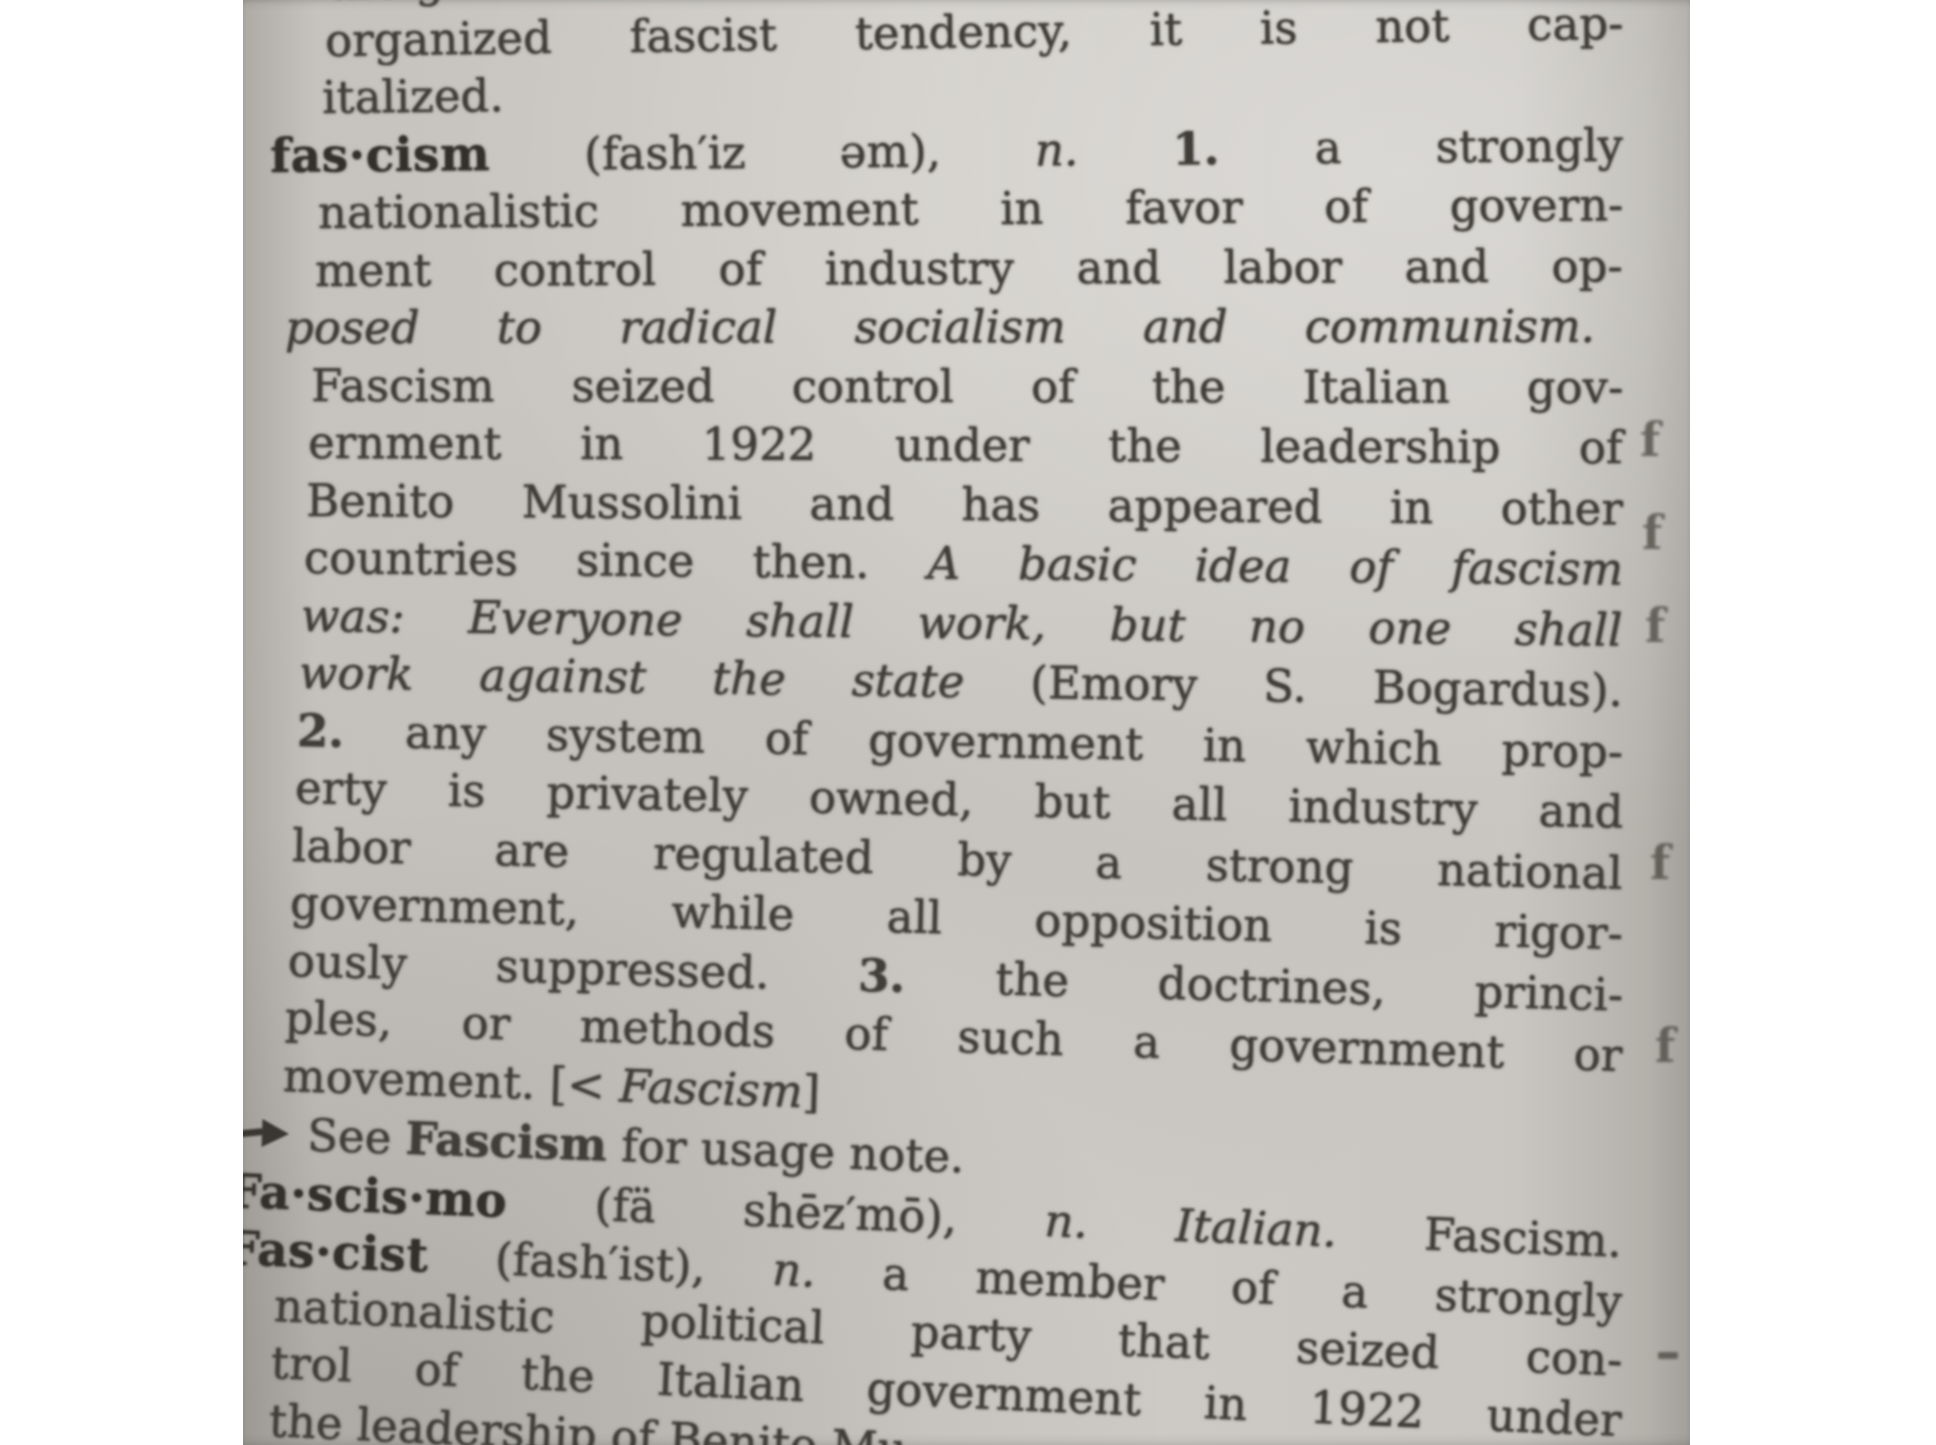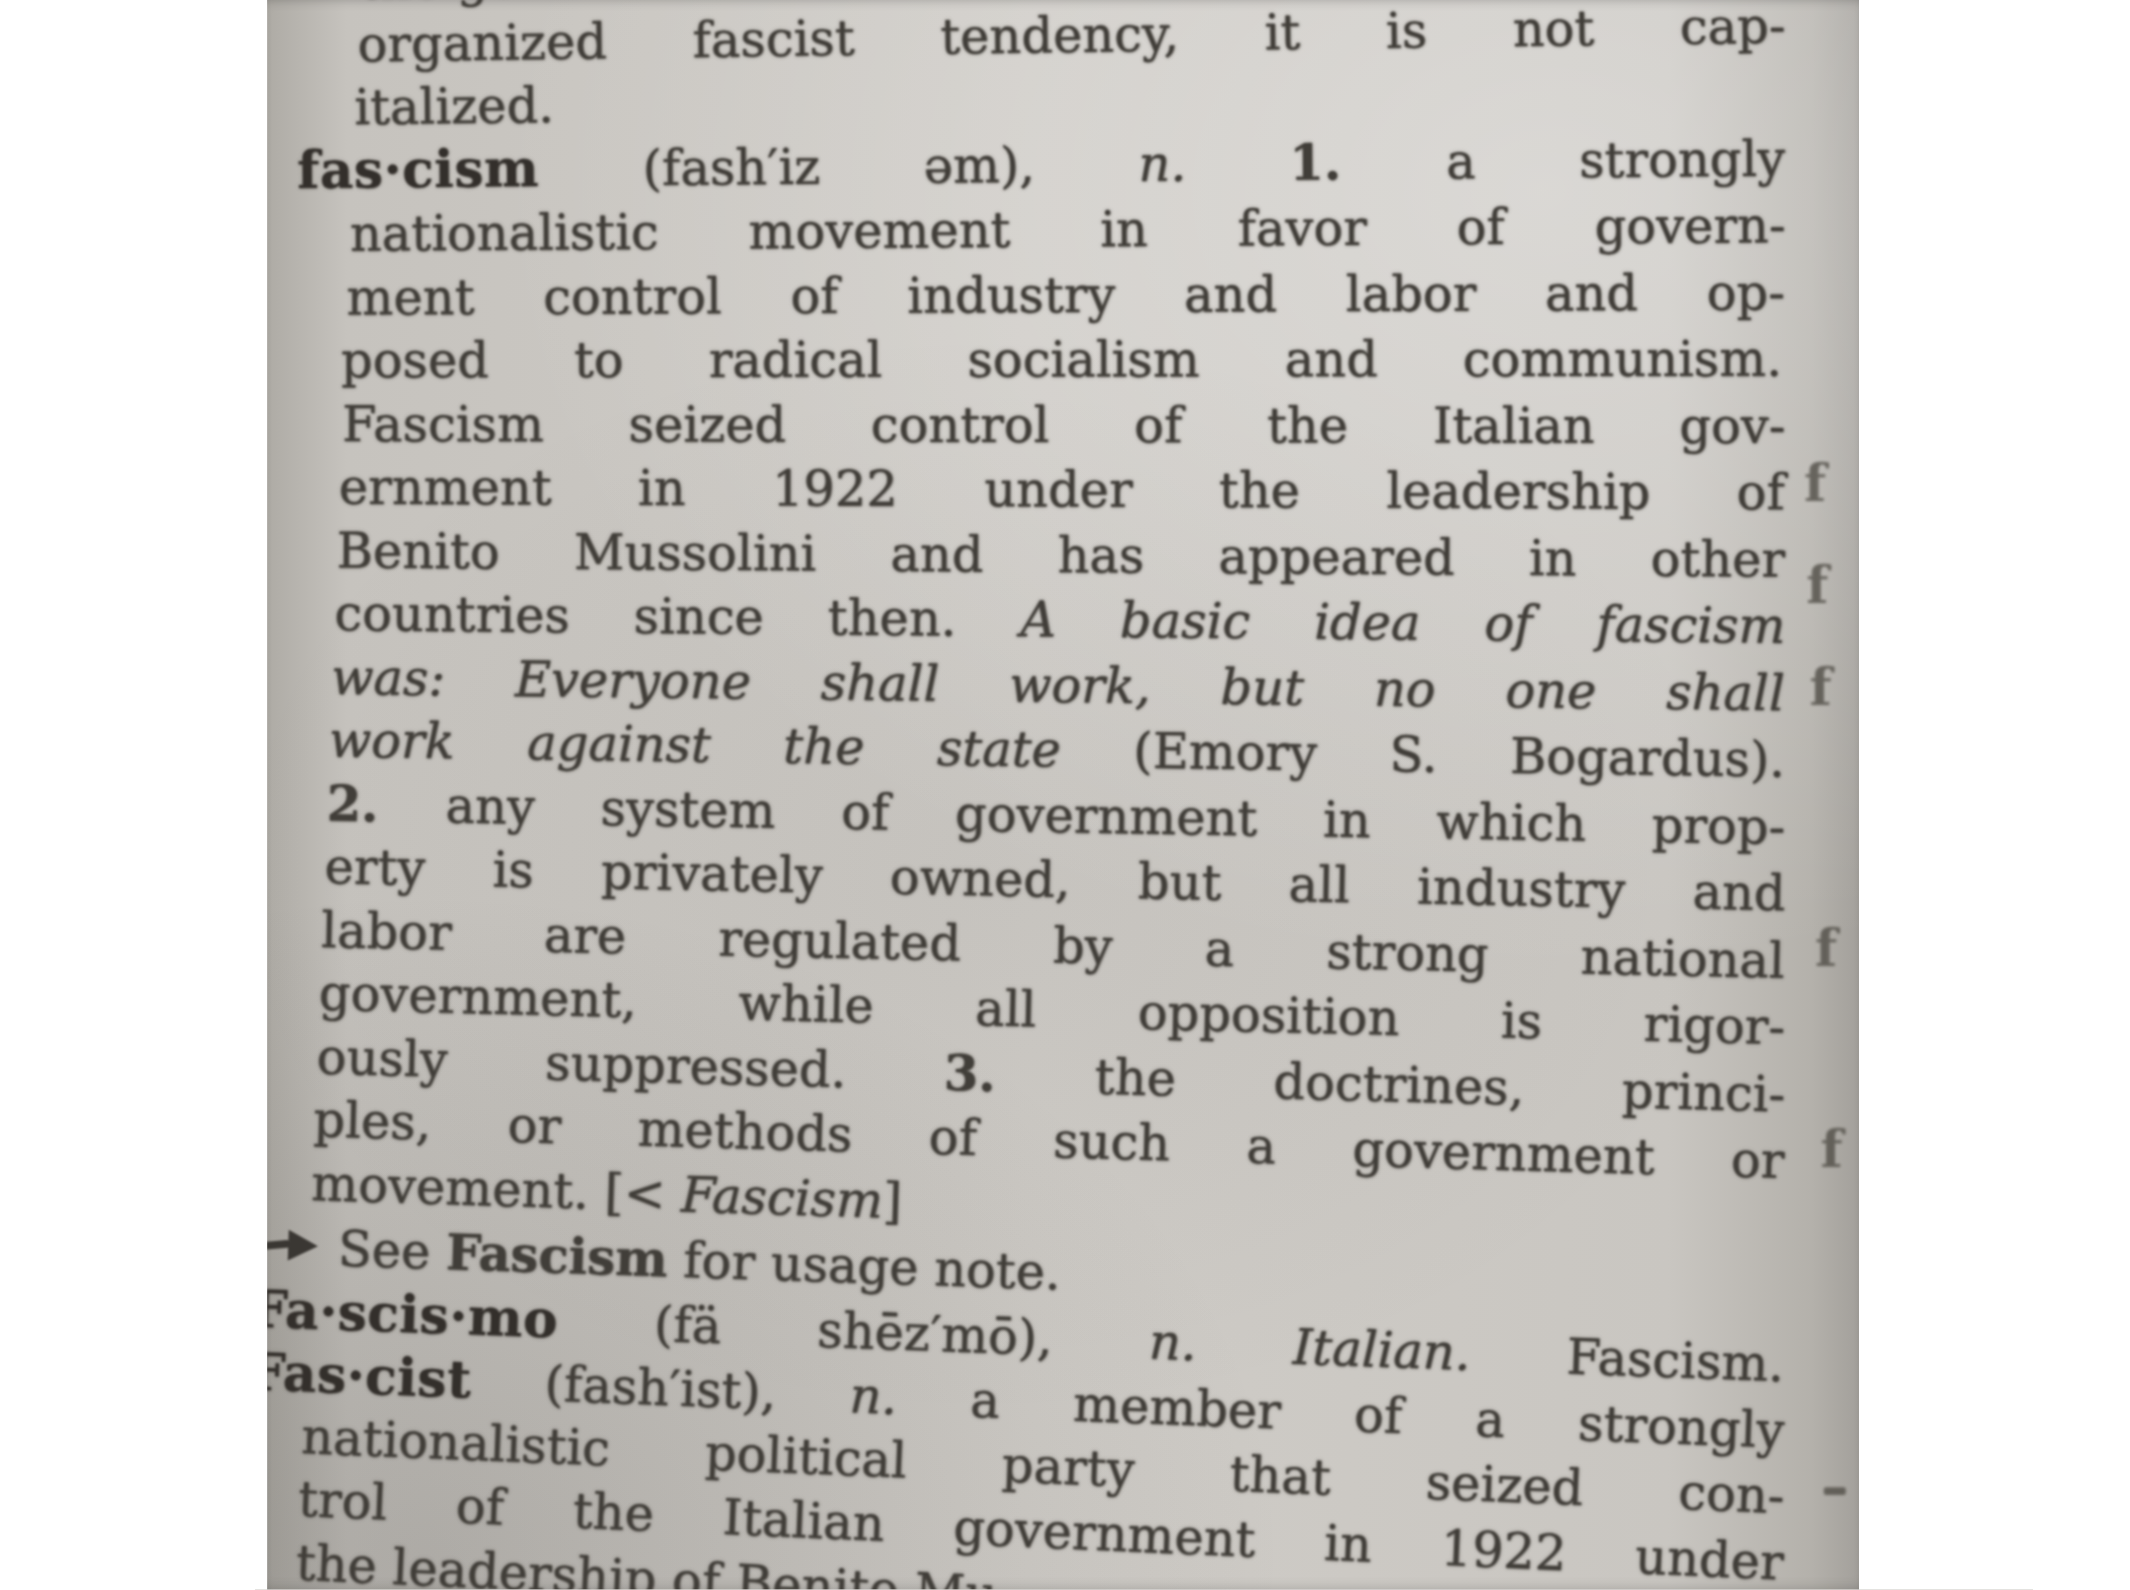--- a/index.html
+++ b/index.html
@@ -59,21 +59,21 @@
 <body>
 
 <div class="photo">
   <div class="text-plane">
       <div class="line" style="margin-left: 64px; width: 1296px; transform: rotate(-0.9deg); transform-origin: 0px 50%;"><span class="seg">the ge</span></div>
       <div class="line justify" style="margin-left: 61.68px; width: 1298.32px; transform: rotate(-0.76deg); transform-origin: 0px 50%;"><span class="seg">organized fascist tendency, it is not cap-</span></div>
       <div class="line" style="margin-left: 59.36px; width: 1300.64px; transform: rotate(-0.62deg); transform-origin: 0px 50%;"><span class="seg">italized.</span></div>
       <div class="line justify" style="margin-left: 7.04px; width: 1352.96px; transform: rotate(-0.48deg); transform-origin: 0px 50%;"><span class="seg hw">fas·cism</span><span class="seg"> (fash′iz əm), </span><span class="seg i">n. </span><span class="seg b">1. </span><span class="seg">a strongly</span></div>
       <div class="line justify" style="margin-left: 54.72px; width: 1305.28px; transform: rotate(-0.34deg); transform-origin: 0px 50%;"><span class="seg">nationalistic movement in favor of govern-</span></div>
       <div class="line justify" style="margin-left: 52.4px; width: 1307.6px; transform: rotate(-0.2deg); transform-origin: 0px 50%;"><span class="seg">ment control of industry and labor and op-</span></div>
-      <div class="line justify" style="margin-left: 47px; width: 1309.92px; transform: rotate(-0.06deg); transform-origin: 0px 50%;"><span class="seg">posed to radical socialism and communism.</span></div>
+      <div class="line justify" style="margin-left: 22px; width: 1309.92px; transform: rotate(-0.06deg); transform-origin: 0px 50%; font-style: italic;"><span class="seg">posed to radical socialism and communism.</span></div>
       <div class="line justify" style="margin-left: 47.76px; width: 1312.24px; transform: rotate(0.08deg); transform-origin: 0px 50%;"><span class="seg">Fascism seized control of the Italian gov-</span></div>
       <div class="line justify" style="margin-left: 45.44px; width: 1314.56px; transform: rotate(0.22deg); transform-origin: 0px 50%;"><span class="seg">ernment in 1922 under the leadership of</span></div>
       <div class="line justify" style="margin-left: 43.12px; width: 1316.88px; transform: rotate(0.36deg); transform-origin: 0px 50%;"><span class="seg">Benito Mussolini and has appeared in other</span></div>
       <div class="line justify" style="margin-left: 40.8px; width: 1319.2px; transform: rotate(0.5deg); transform-origin: 0px 50%;"><span class="seg">countries since then. </span><span class="seg i">A basic idea of fascism</span></div>
       <div class="line justify" style="margin-left: 38.48px; width: 1321.52px; transform: rotate(0.64deg); transform-origin: 0px 50%;"><span class="seg i">was: Everyone shall work, but no one shall</span></div>
       <div class="line justify" style="margin-left: 36.16px; width: 1323.84px; transform: rotate(0.78deg); transform-origin: 0px 50%;"><span class="seg i">work against the state </span><span class="seg">(Emory S. Bogardus).</span></div>
       <div class="line justify" style="margin-left: 33.84px; width: 1326.16px; transform: rotate(0.92deg); transform-origin: 0px 50%;"><span class="seg b">2. </span><span class="seg">any system of government in which prop-</span></div>
       <div class="line justify" style="margin-left: 31.52px; width: 1328.48px; transform: rotate(1.06deg); transform-origin: 0px 50%;"><span class="seg">erty is privately owned, but all industry and</span></div>
       <div class="line justify" style="margin-left: 29.2px; width: 1330.8px; transform: rotate(1.2deg); transform-origin: 0px 50%;"><span class="seg">labor are regulated by a strong national</span></div>
       <div class="line justify" style="margin-left: 26.88px; width: 1333.12px; transform: rotate(1.34deg); transform-origin: 0px 50%;"><span class="seg">government, while all opposition is rigor-</span></div>

